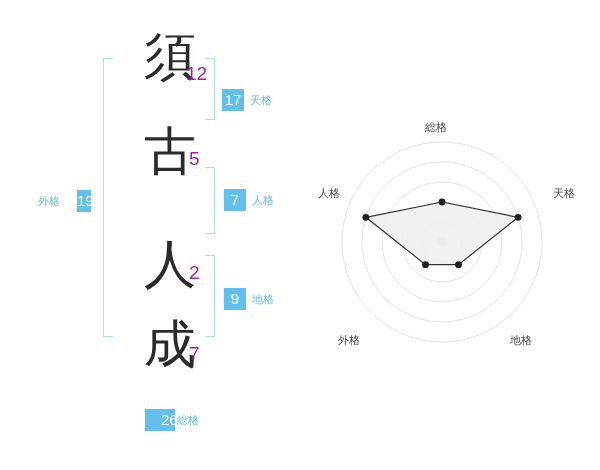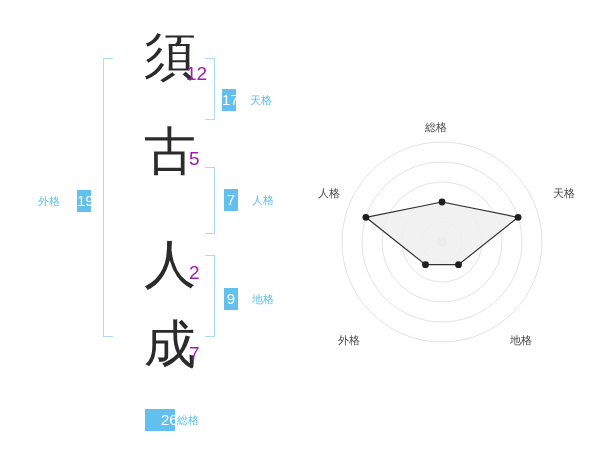--- a/index.html
+++ b/index.html
@@ -41,21 +41,21 @@
     position: absolute;
     font-size: 19px;
     color: #a21caf;
     font-family: "Liberation Sans", sans-serif;
   }
   .badge {
     position: absolute;
     background: #62c0ef;
     color: #ffffff;
     font-size: 15px;
-    width: 14px;
+    width: 22px;
     height: 22px;
     line-height: 22px;
     text-align: center;
     font-family: "Liberation Sans", sans-serif;
   }
   .badge.wide {
     width: 14px;
   }
   .badge-label {
     position: absolute;

